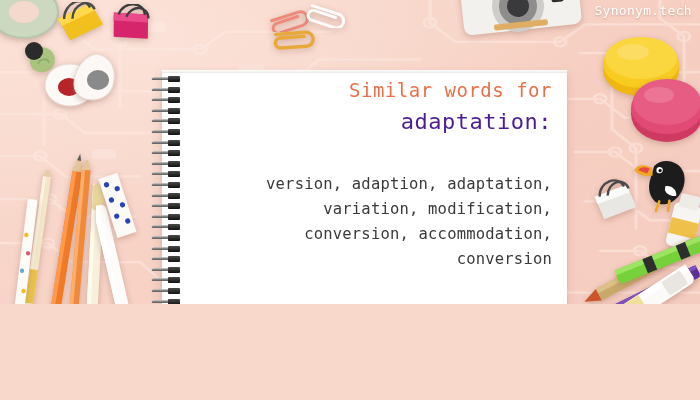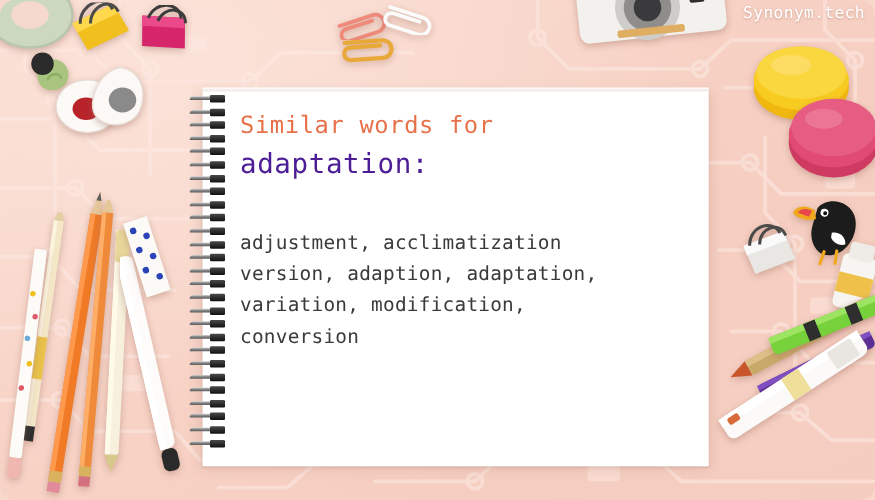--- a/index.html
+++ b/index.html
@@ -1,21 +1,21 @@
 <!DOCTYPE html>
 <html><head>
 <meta charset="utf-8">
 <style>
   html,body{margin:0;padding:0;}
   body{
     width:700px;height:400px;overflow:hidden;position:relative;
     font-family:"DejaVu Sans Mono",monospace;
     background:#f9d8cc;
   }
-  #stage{position:absolute;inset:0;width:700px;height:400px;overflow:hidden;border-radius:12px;}
+  #stage{position:absolute;inset:0;width:700px;height:304px;overflow:hidden;}
 
   
   .desk{
     position:absolute;inset:0;
     background:
       radial-gradient(ellipse at 18% 12%, #fbe2d8 0%, rgba(251,226,216,0) 55%),
       radial-gradient(ellipse at 85% 80%, #f6cfc2 0%, rgba(246,207,194,0) 60%),
       linear-gradient(140deg,#fadbd0 0%, #f7d2c5 45%, #f4cabc 100%);
   }
   .circuit{position:absolute;inset:0;opacity:.55;}
@@ -50,21 +50,21 @@
     position:absolute;left:0;top:1px;width:20px;height:3px;
     background:linear-gradient(180deg,#d8d8d8,#8d8d8d 40%,#5a5a5a);
     border-radius:2px;transform:skewX(-28deg);
   }
   .coil .cap{
     position:absolute;left:16px;top:0px;width:12px;height:6px;
     background:linear-gradient(180deg,#4a4a4a,#111);border-radius:1px;
   }
 
   
-  .content{position:absolute;left:30px;top:14px;width:360px;text-align:left;}
+  .content{position:absolute;left:30px;top:4px;width:360px;text-align:right;}
   .t1{
     color:#e8714a;font-size:19px;letter-spacing:.5px;
     font-family:"DejaVu Sans Mono",monospace;line-height:26px;
   }
   .t2{
     color:#4c1d95;font-size:22px;letter-spacing:.5px;margin-top:5px;
     font-family:"DejaVu Sans Mono",monospace;line-height:28px;
   }
   .syn{
     margin-top:36px;color:#3a3a3a;font-size:15.5px;line-height:25px;
@@ -360,23 +360,23 @@
 
   <div class="notebook">
     <div class="page-shadow"></div>
     <div class="page-back"></div>
     <div class="page-topedge"></div>
     <div class="page">
       <div class="content">
         <div class="t1">Similar words for</div>
         <div class="t2">adaptation:</div>
         <div class="syn">
-          <div>adjustment, acclimatization</div>
           <div>version, adaption, adaptation,</div>
           <div>variation, modification,</div>
+          <div>conversion, accommodation,</div>
           <div>conversion</div>
         </div>
       </div>
     </div>
     <div class="spiral" id="spiral">
         <div class="coil" style="top: 0px;">
           <span class="wire"></span>
           <span class="cap"></span>
         </div>
         <div class="coil" style="top: 10.6px;">

